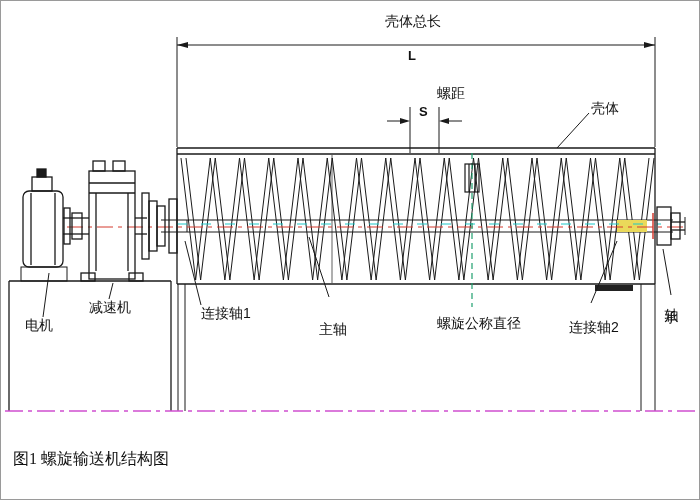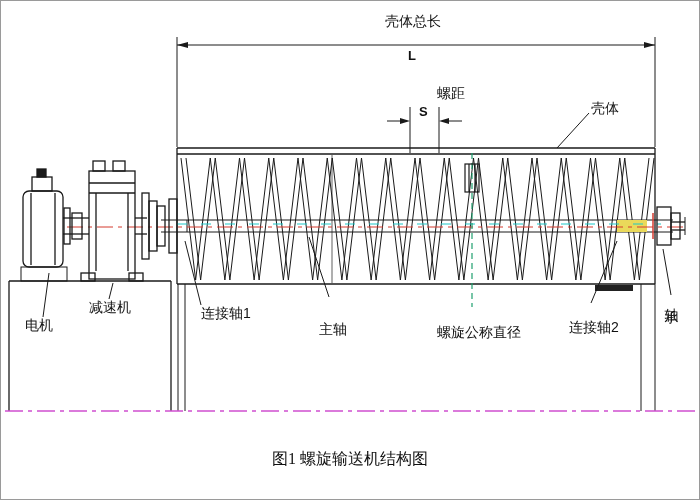--- a/index.html
+++ b/index.html
@@ -9,22 +9,22 @@
     font-family:"Liberation Sans", sans-serif;
   }
   svg{position:absolute;left:0;top:0;}
   .lbl{
     position:absolute;font-size:14px;font-weight:normal;color:#111;
     white-space:nowrap;line-height:13px;
   }
   .sym{font-weight:bold;font-size:13px;}
   .vert{writing-mode:vertical-rl;text-orientation:upright;letter-spacing:2px;}
   #caption{
-    position:absolute;left:0;right:0;top:448px;text-align:center;
-    font-size:16px;color:#111;font-family:"Liberation Serif", serif;
+    position:absolute;left:0;right:0;top:448px;text-align:left;
+    font-size:16px;color:#111;font-family:"Liberation Serif", serif;padding-left:12px;
   }
 </style>
 </head>
 <body>
 
 <div id="stage">
 
   <svg width="698" height="498" viewBox="0 0 698 498" stroke-linecap="butt" fill="none">
 
     <g stroke="#1a1a1a" stroke-width="1">
@@ -148,18 +148,18 @@
 
   <div class="lbl" style="left:384px;top:14px;">壳体总长</div>
   <div class="lbl sym" style="left:407px;top:48px;">L</div>
   <div class="lbl" style="left:406px;top:86px;margin-left:30px;">螺距</div>
   <div class="lbl sym" style="left:418px;top:104px;">S</div>
   <div class="lbl" style="left:590px;top:101px;">壳体</div>
   <div class="lbl" style="left:24px;top:318px;">电机</div>
   <div class="lbl" style="left:88px;top:300px;">减速机</div>
   <div class="lbl" style="left:200px;top:306px;">连接轴1</div>
   <div class="lbl" style="left:318px;top:298px;margin-top:24px;">主轴</div>
-  <div class="lbl" style="left:436px;top:325px;">螺旋公称直径</div>
+  <div class="lbl" style="left:436px;top:316px;">螺旋公称直径</div>
   <div class="lbl" style="left:568px;top:320px;">连接轴2</div>
   <div class="lbl vert" style="left:664px;top:296px;height:44px;">轴承</div>
 
   <div id="caption">图1 螺旋输送机结构图</div>
 </div>
 
 </body></html>

